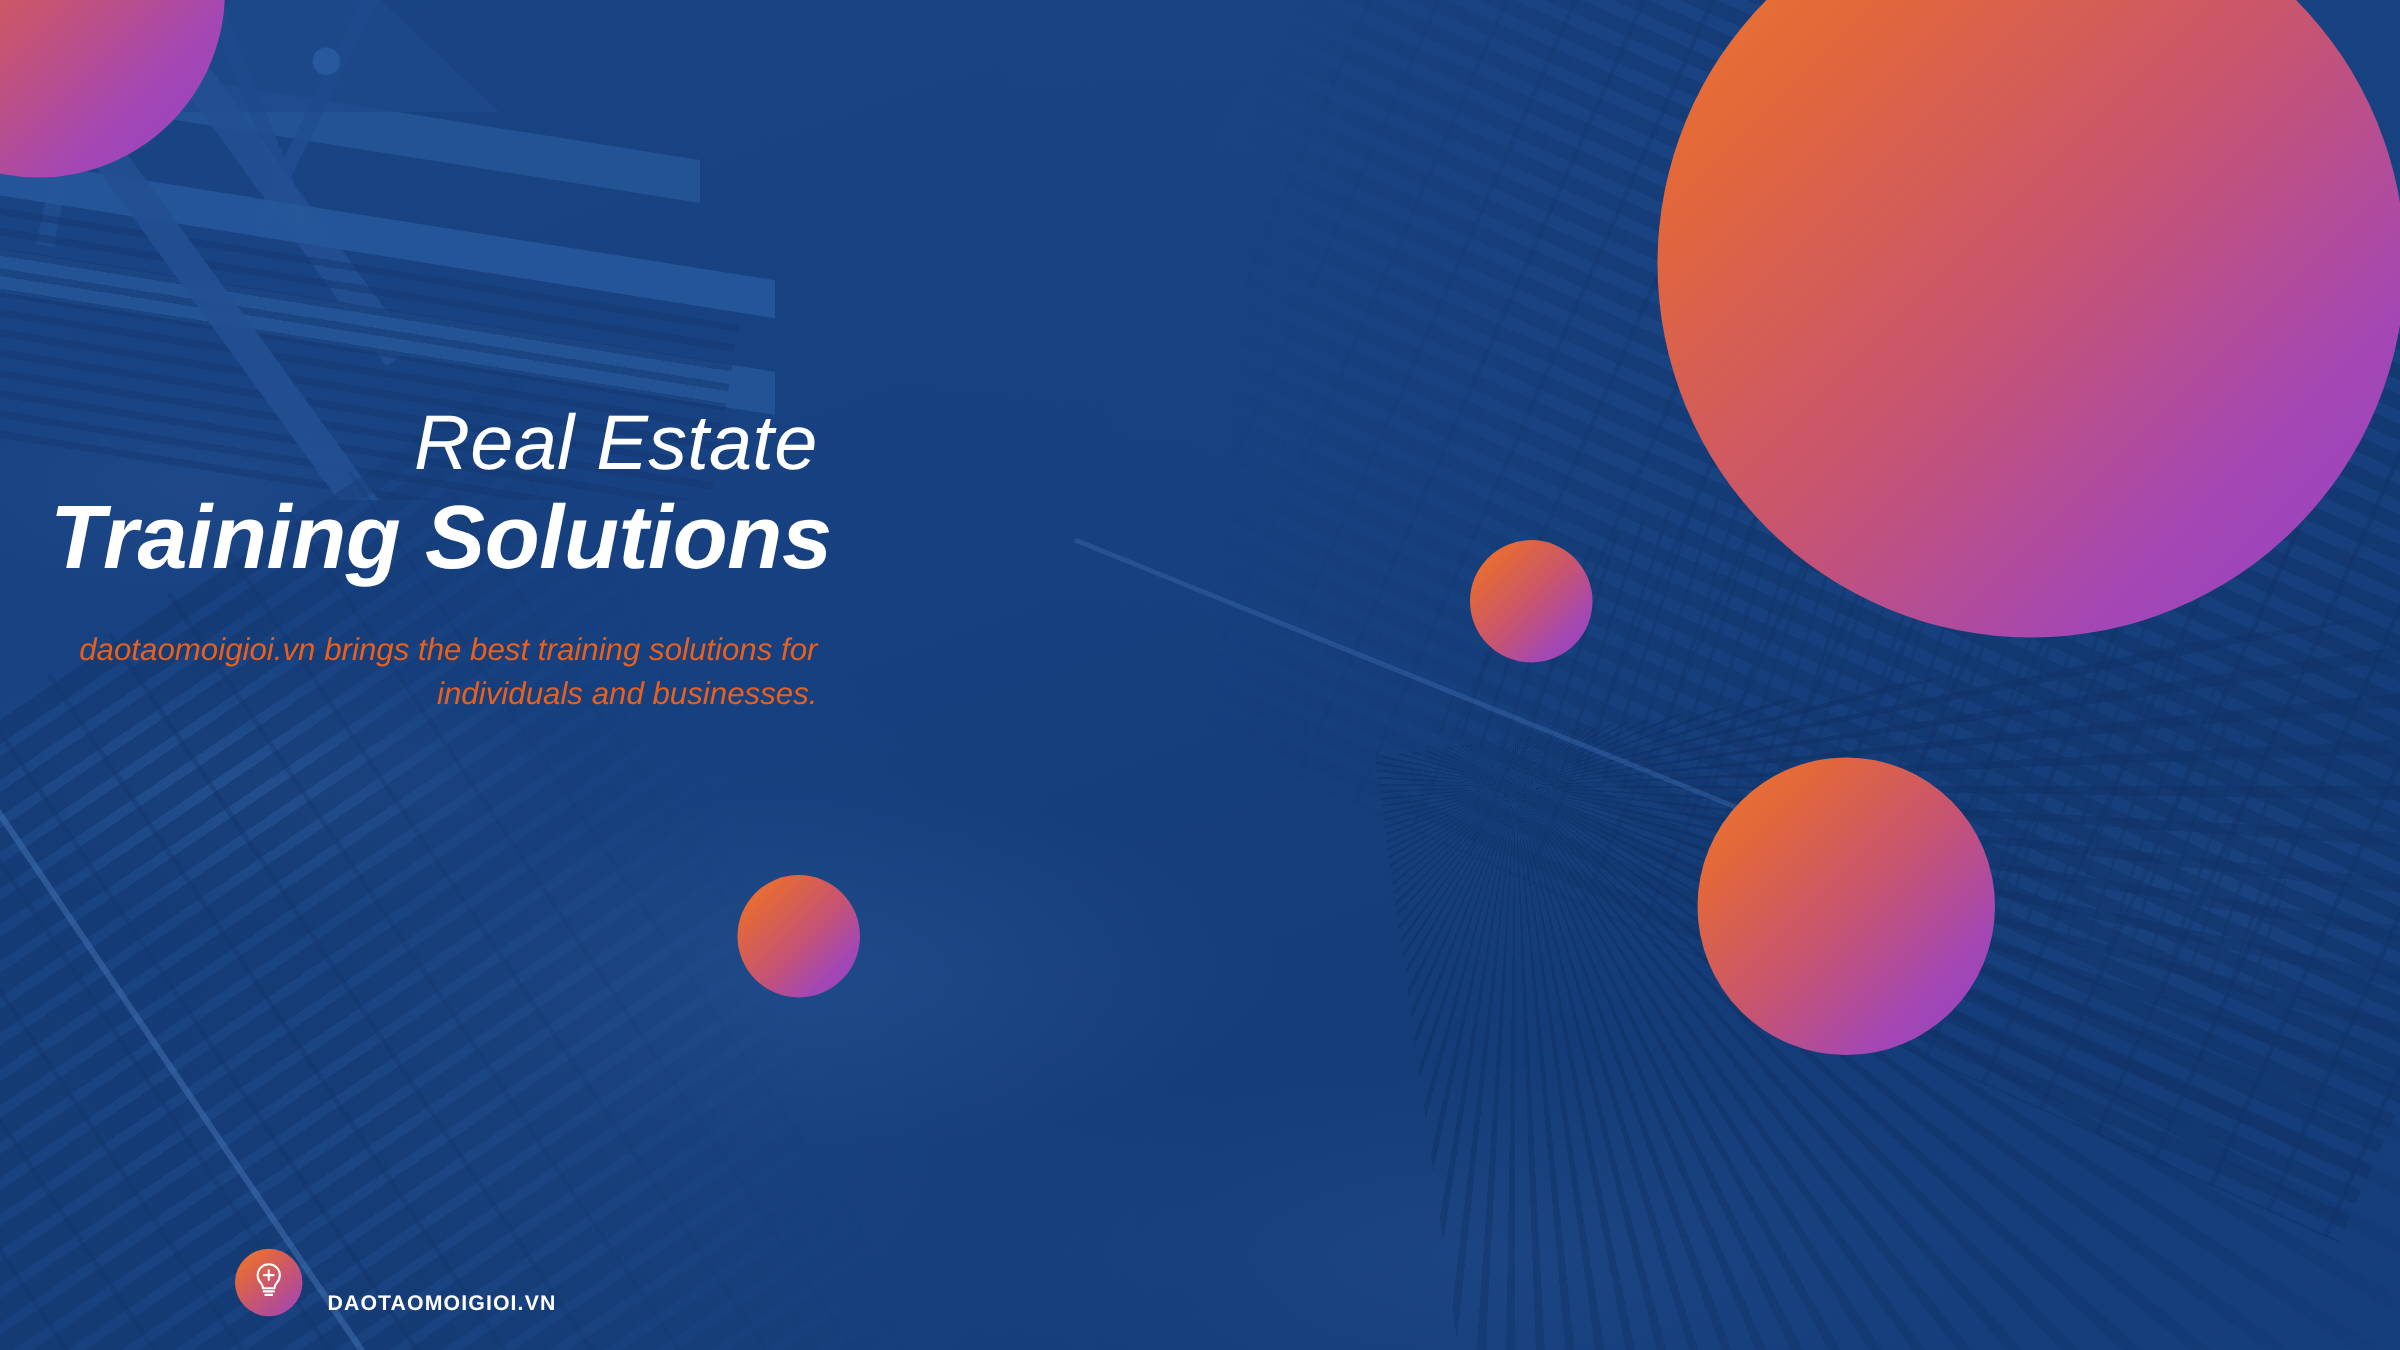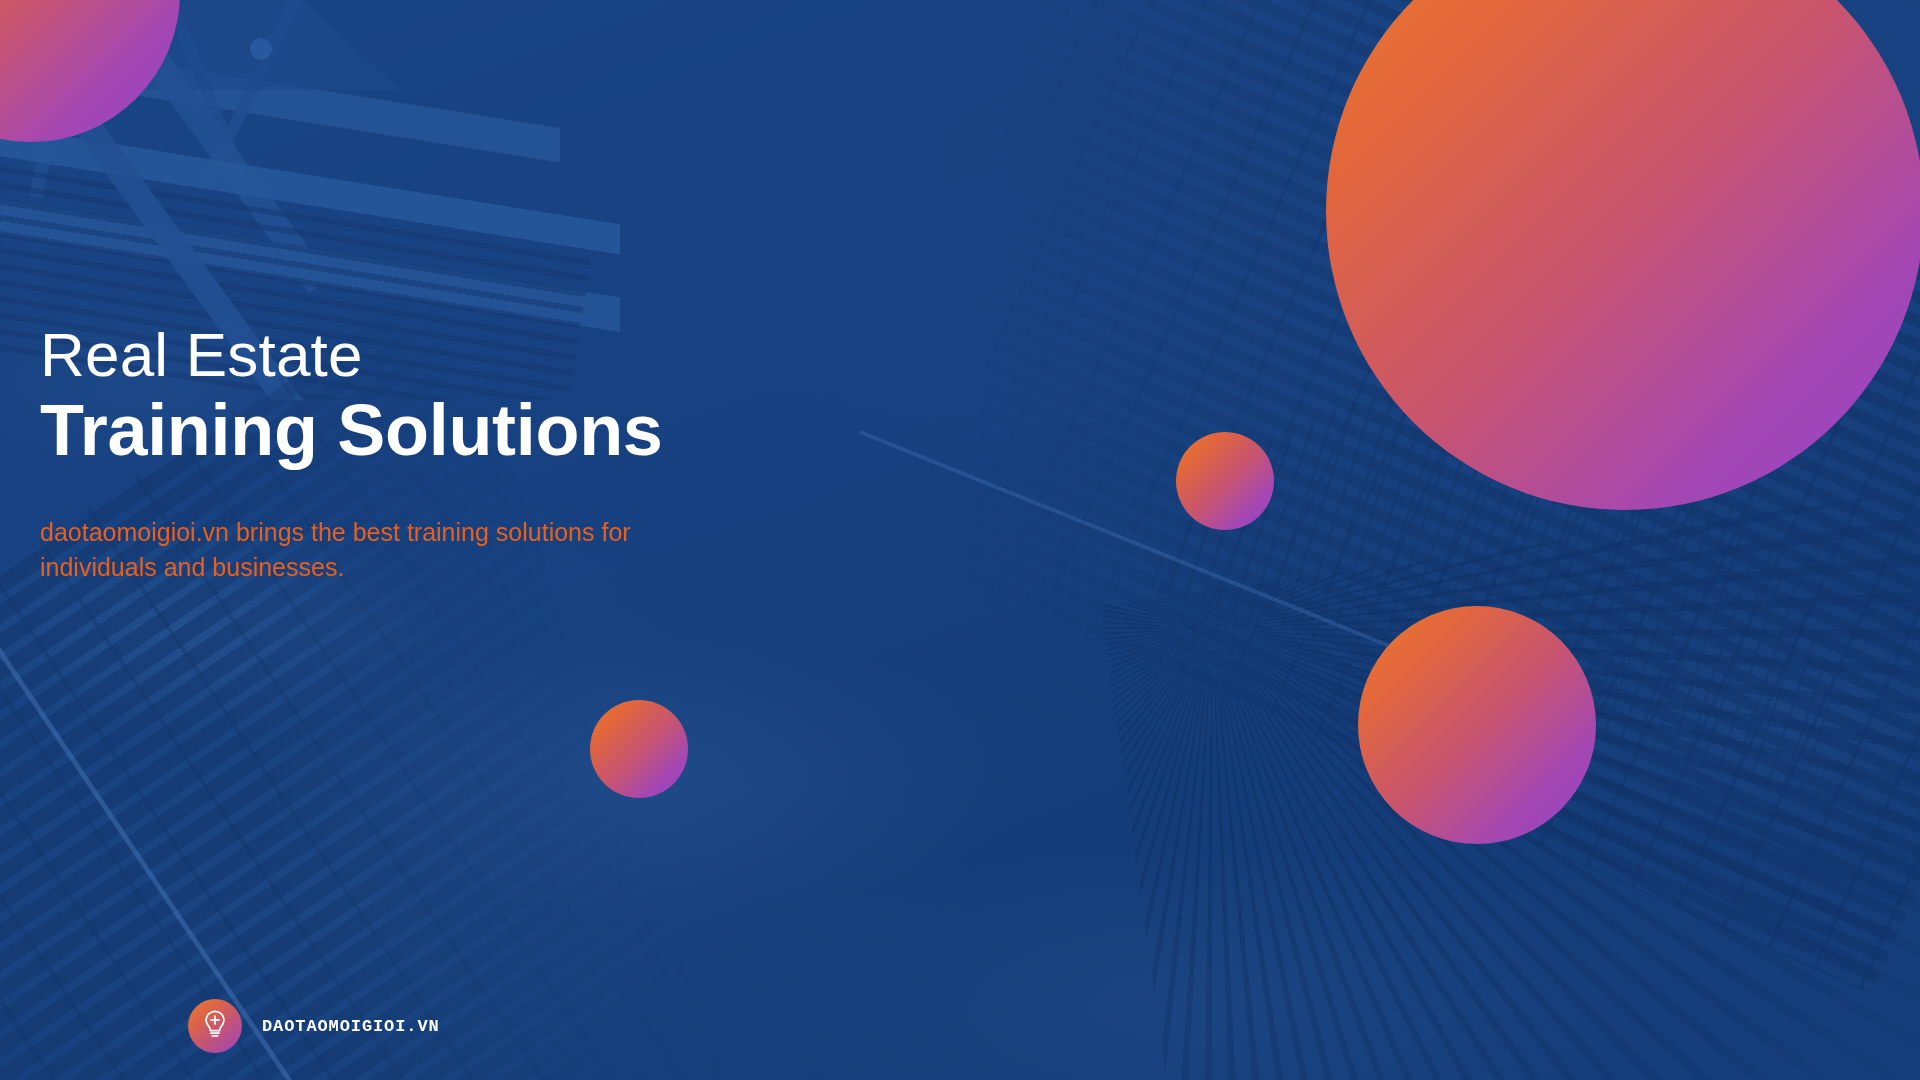--- a/index.html
+++ b/index.html
@@ -186,56 +186,56 @@
   .circ-mid{ left:1358px; top:606px; width:238px; height:238px; }
   .circ-sm-r{ left:1176px; top:432px; width:98px; height:98px; }
   .circ-sm-l{ left:590px; top:700px; width:98px; height:98px; }
 
   
   .hero-text{
     position:absolute;
     left:40px;
     top:322px;
     width:614px;
-    text-align:left;
+    text-align:right;
+    font-style:italic;
   }
   .title-line1{
     font-size:62px;
     font-weight:400;
     color:#FFFFFF;
     letter-spacing:.2px;
     line-height:1.07;
     white-space:nowrap;
   }
   .title-line2{
     font-size:72px;
     font-weight:700;
     color:#FFFFFF;
     letter-spacing:-.3px;
     line-height:1.12;
     margin-top:2px;
     white-space:nowrap;
   }
   .subtitle{
-    margin-top:44px;
+    margin-top:32px;
     font-size:25px;
     font-weight:400;
     color:#E8601C;
     line-height:1.42;
   }
 
   
   .brand{
     position:absolute;
     left:188px;
     bottom:27px;
     display:flex;
-    align-items:center;
+    align-items:flex-end;
     gap:20px;
-    font-family:Liberation Mono, monospace;
   }
   .brand-mark{
     width:54px; height:54px;
     border-radius:50%;
     background:linear-gradient(140deg,#ED7B2E 0%, #DD6446 30%, #C0527E 62%, #9B45BC 100%);
     display:flex; align-items:center; justify-content:center;
     flex:0 0 auto;
   }
   .brand-name{
     font-size:17px;

